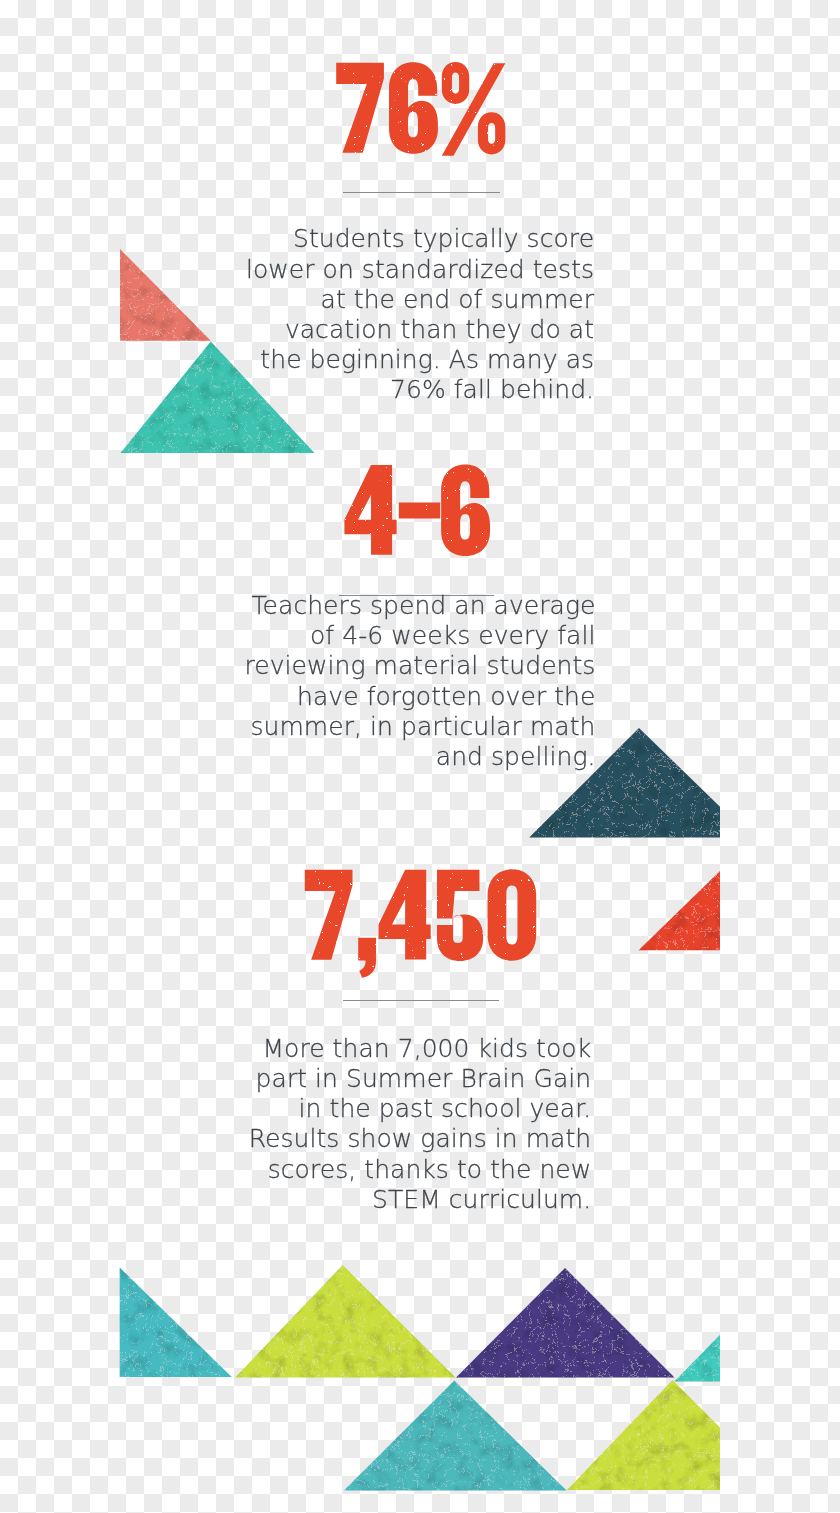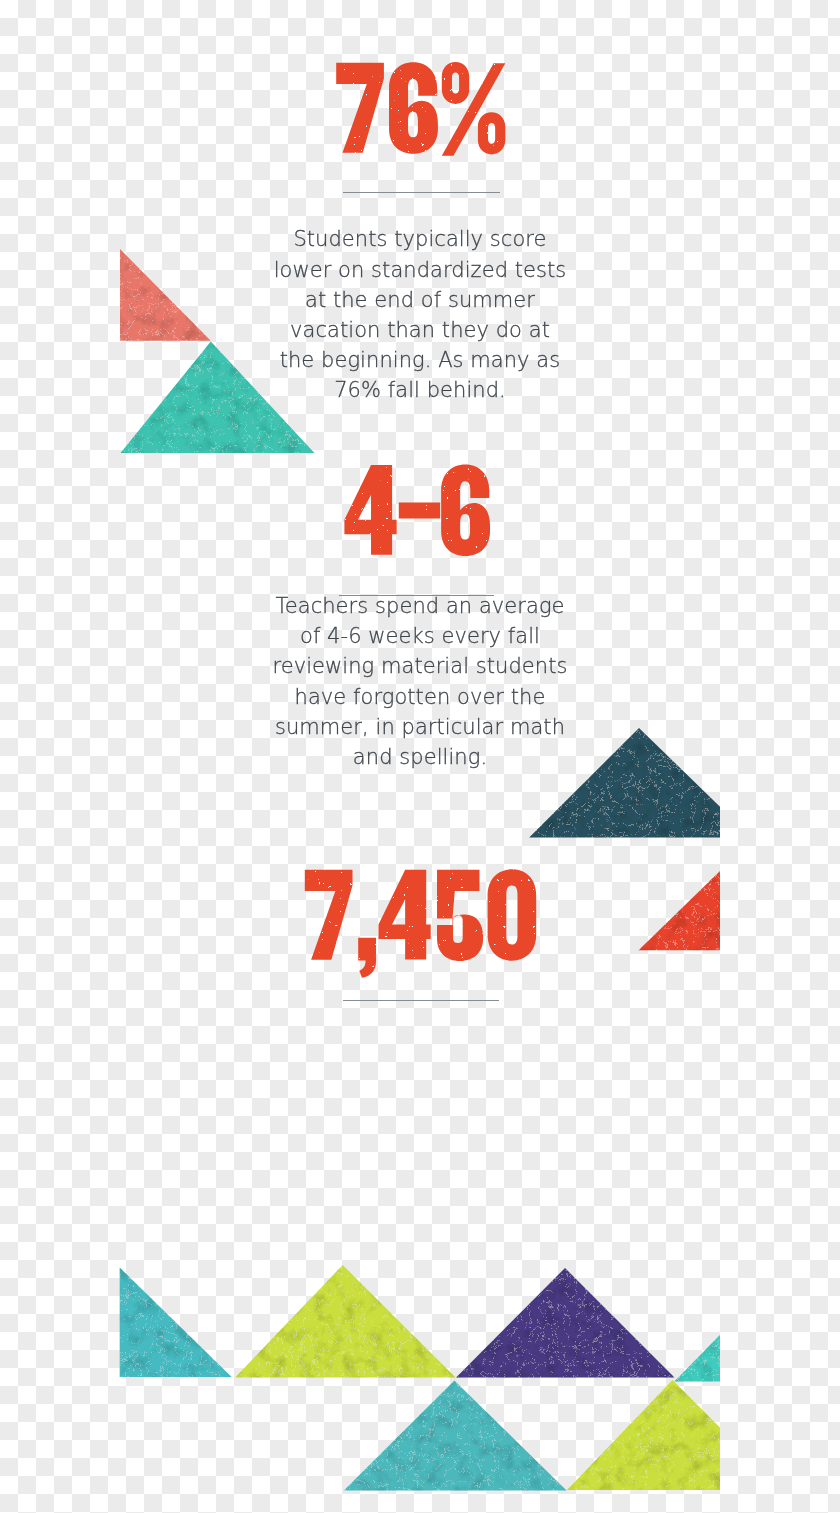--- a/index.html
+++ b/index.html
@@ -8,25 +8,25 @@
     background-color:#ffffff;
     background-image:
       linear-gradient(45deg,#ebebeb 25%,transparent 25%,transparent 75%,#ebebeb 75%),
       linear-gradient(45deg,#ebebeb 25%,transparent 25%,transparent 75%,#ebebeb 75%);
     background-size:36px 36px;
     background-position:0 0,18px 18px;
     font-family:"DejaVu Sans",sans-serif;}
   .canvas{position:relative;width:840px;height:1513px;}
   .layer{position:absolute;left:0;top:0;width:840px;height:1513px;}
   .body-text{position:absolute;left:50%;transform:translateX(-50%);
-    text-align:center;color:#3f454b;
+    text-align:right;color:#3f454b;
     font-family:"DejaVu Sans",sans-serif;font-weight:300;
     filter:opacity(1);
     -webkit-text-stroke:0.28px #3f454b;
-    font-size:21px;line-height:30.2px;letter-spacing:0.06px;white-space:pre-line;}
+    font-size:25px;line-height:30.2px;letter-spacing:0.06px;white-space:pre-line;}
   .rule{position:absolute;height:1px;background:#858d94;}
 </style>
 </head>
 <body>
 
 <div class="canvas">
 
   <svg class="layer" id="shape-layer" viewBox="0 0 840 1513">
     <defs id="tex-defs">
         <filter id="tex0" x="0" y="0" width="100%" height="100%">
@@ -240,14 +240,20 @@
 
   <div class="rule" style="left:339px;top:595px;width:155px;"></div>
   <div class="body-text" style="top:591px;">Teachers spend an average
 of 4-6 weeks every fall
 reviewing material students
 have forgotten over the
 summer, in particular math
 and spelling.</div>
 
   <div class="rule" style="left:343px;top:1000px;width:156px;"></div>
+  <div class="body-text" style="top:1033.8px;">More than 7,000 kids took
+part in Summer Brain Gain
+in the past school year.
+Results show gains in math
+scores, thanks to the new
+STEM curriculum.</div>
 
 </div>
 
 </body></html>

